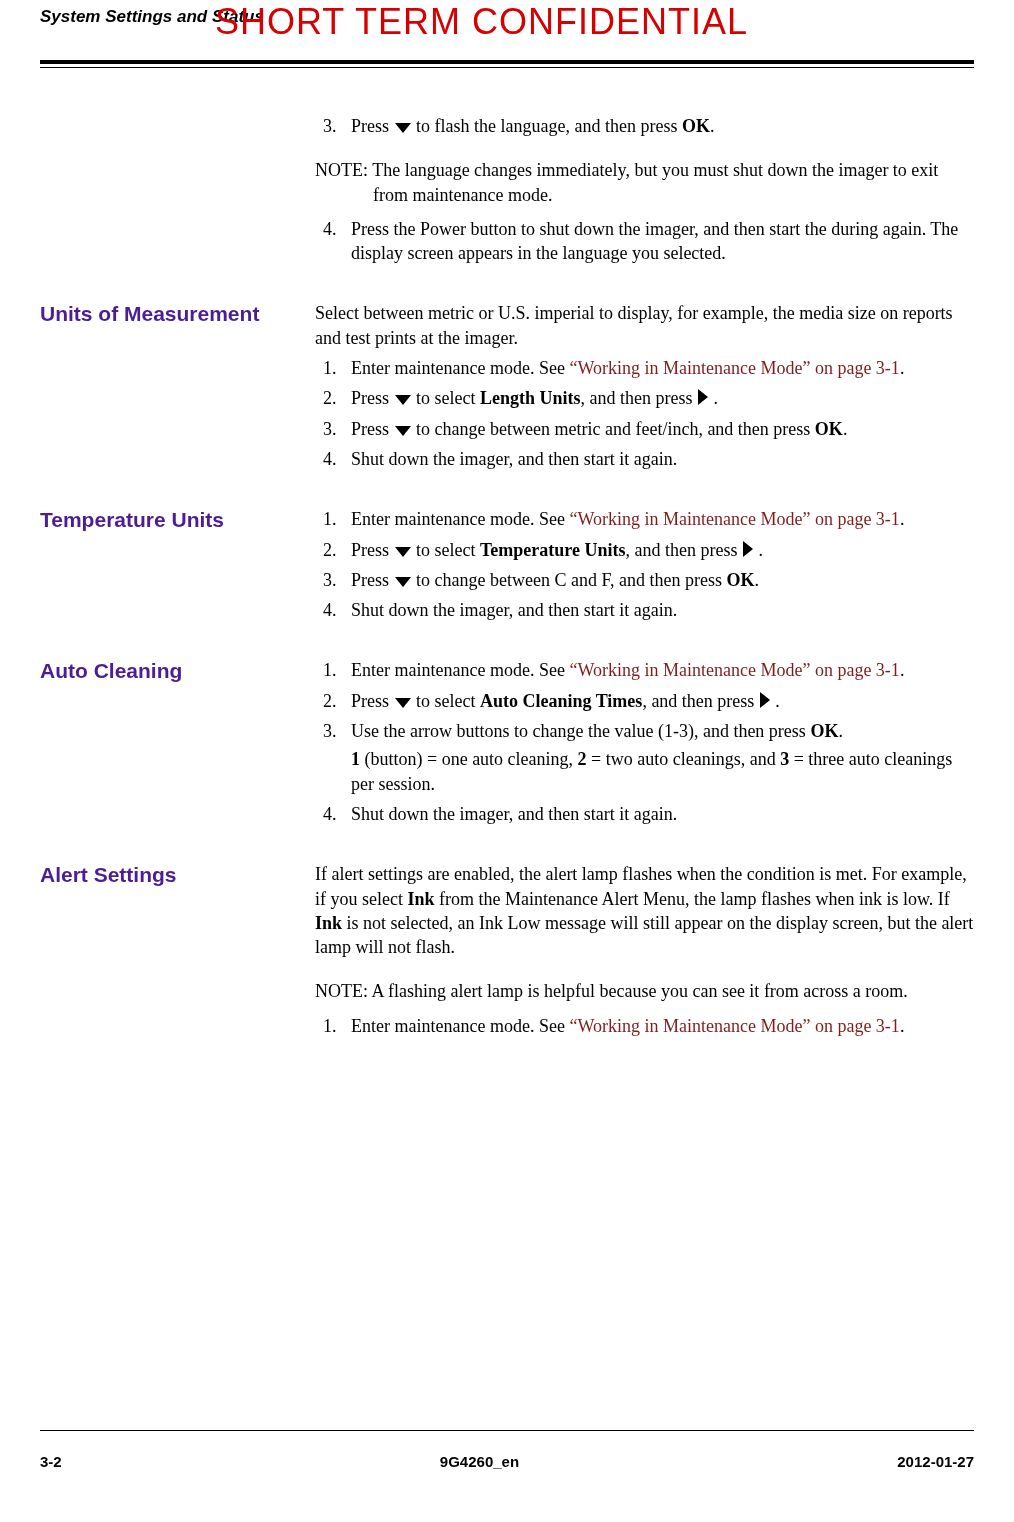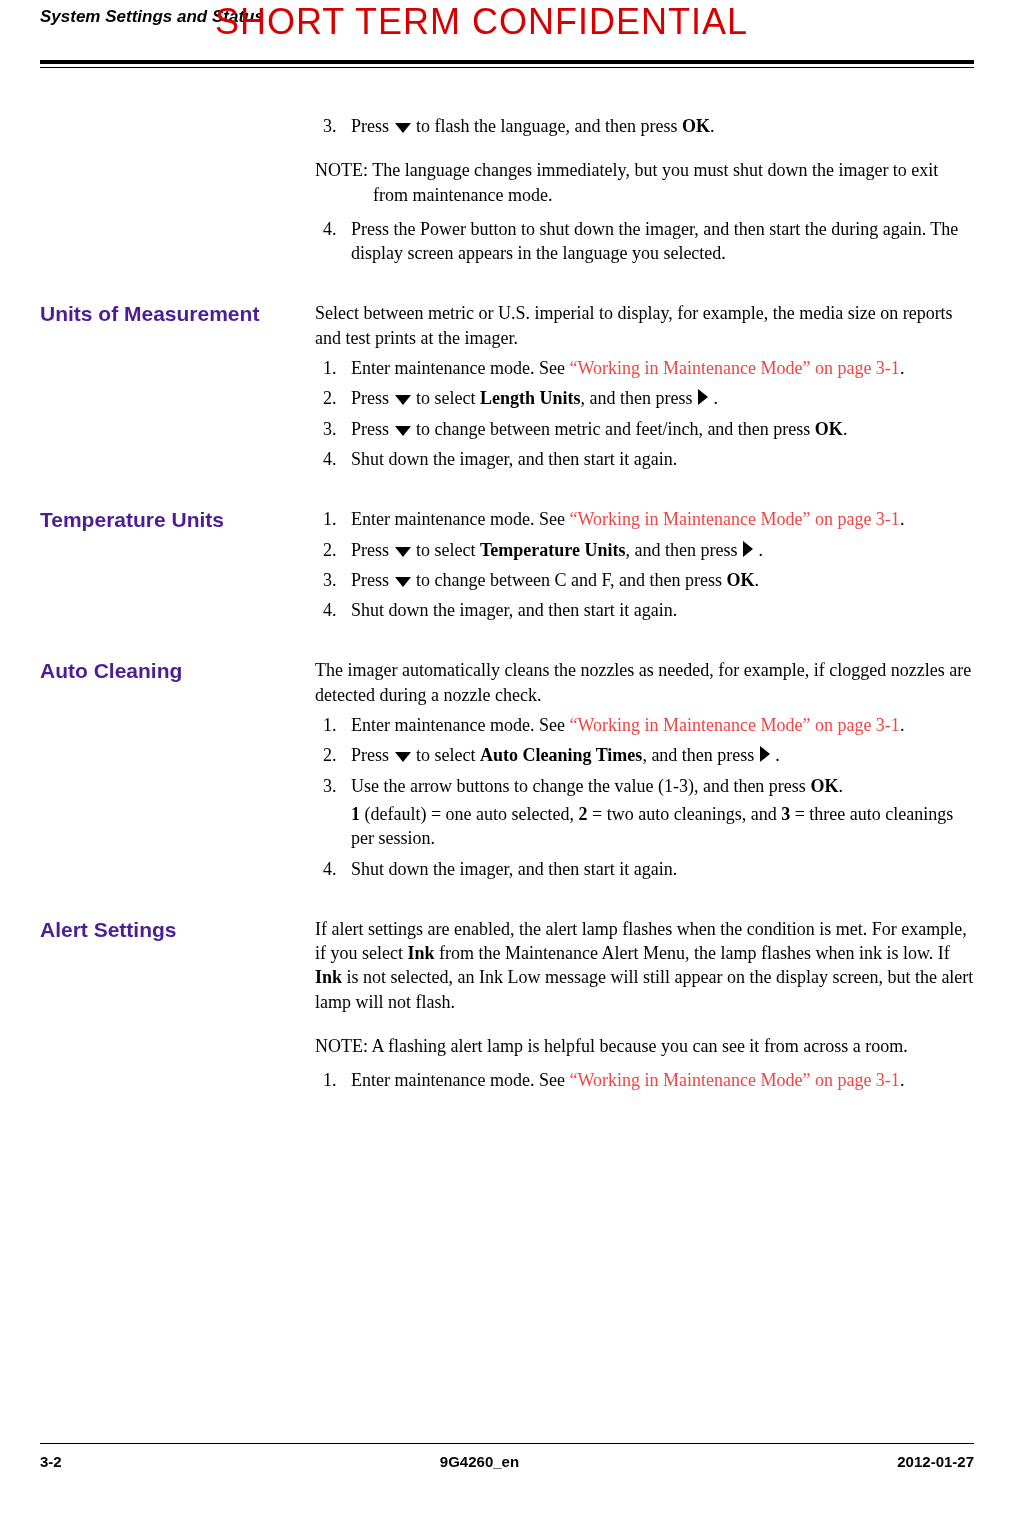--- a/index.html
+++ b/index.html
@@ -85,38 +85,38 @@
     font-family: "Times New Roman", serif;
   }
   .note {
     margin: 20px 0 10px 0;
     padding-left: 58px;
     text-indent: -58px;
   }
   .body-p {
     margin-bottom: 6px;
   }
-  .link { color: #ef4444; }
+  .link { color: #7f1d1d; }
   .bold { font-weight: bold; }
   .icon-down, .icon-right {
     display: inline-block;
     vertical-align: -2px;
   }
   .icon-down svg, .icon-right svg { display:block; }
   .step-sub {
     margin-top: 4px;
     margin-bottom: 4px;
   }
   .footer-rule {
     position: absolute;
     bottom: 50px;
     left: 40px;
     right: 40px;
     border-top: 1.5px solid #000;
-    padding-top: 8px;
+    padding-top: 21px;
     display: flex;
     justify-content: space-between;
     font-family: Verdana, Geneva, sans-serif;
     font-weight: bold;
     font-size: 15px;
   }
 </style>
 </head>
 <body>
 
@@ -225,21 +225,20 @@
         </li>
       </ol>
     </div>
   </div>
 
   <div class="row">
     <div class="left-col">
       <h2 class="section-heading">Auto Cleaning</h2>
     </div>
     <div class="right-col">
-      <p class="body-p">The imager automatically cleans the nozzles as needed, for example, if clogged nozzles are detected during a nozzle check.</p>
       <ol class="steps">
         <li>
           <span class="num">1.</span>
           <span>Enter maintenance mode. See </span><span class="link">“Working in Maintenance Mode” on page 3-1</span><span>.</span>
         </li>
         <li>
           <span class="num">2.</span>
           <span>Press </span>
           <span class="icon-down"><svg width="18" height="12">
                 <polygon points="1,1 17,1 9,11" fill="#000"></polygon>
@@ -247,21 +246,21 @@
           <span> to select </span><span class="bold">Auto Cleaning Times</span><span>, and then press </span>
           <span class="icon-right"><svg width="12" height="18">
                 <polygon points="1,1 11,9 1,17" fill="#000"></polygon>
               </svg></span>
           <span>.</span>
         </li>
         <li>
           <span class="num">3.</span>
           <span>Use the arrow buttons to change the value (1-3), and then press </span><span class="bold">OK</span><span>.</span>
           <div class="step-sub">
-            <span class="bold">1</span><span> (default) = one auto selected, </span><span class="bold">2</span><span> = two auto cleanings, and </span><span class="bold">3</span><span> = three auto cleanings per session.</span>
+            <span class="bold">1</span><span> (button) = one auto cleaning, </span><span class="bold">2</span><span> = two auto cleanings, and </span><span class="bold">3</span><span> = three auto cleanings per session.</span>
           </div>
         </li>
         <li>
           <span class="num">4.</span>
           <span>Shut down the imager, and then start it again.</span>
         </li>
       </ol>
     </div>
   </div>
 

